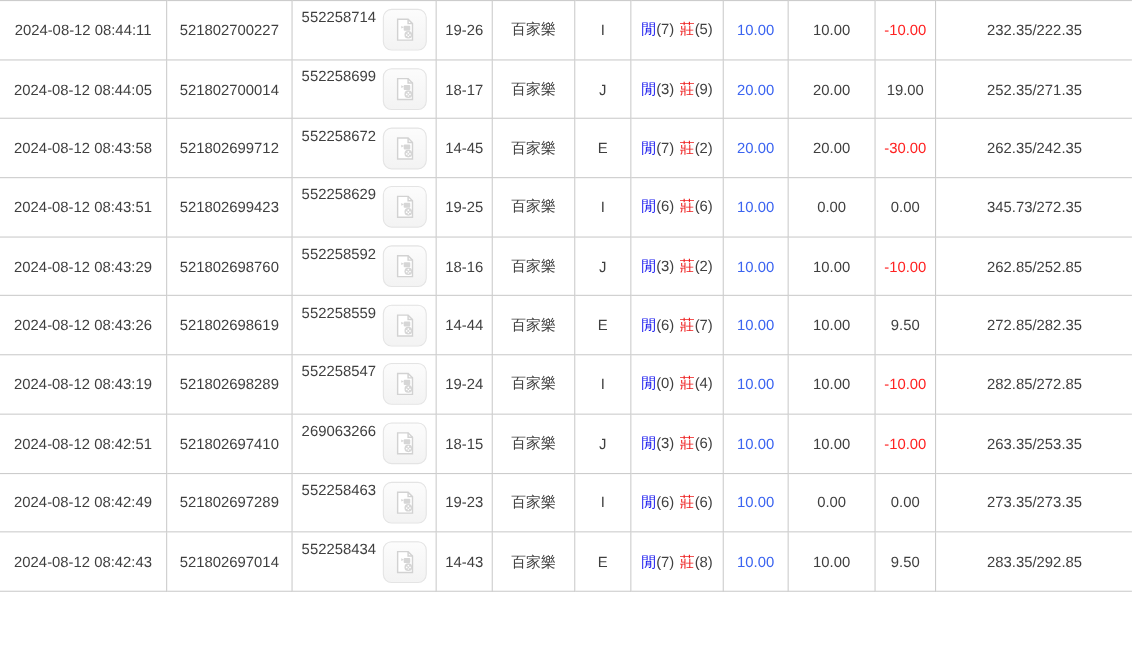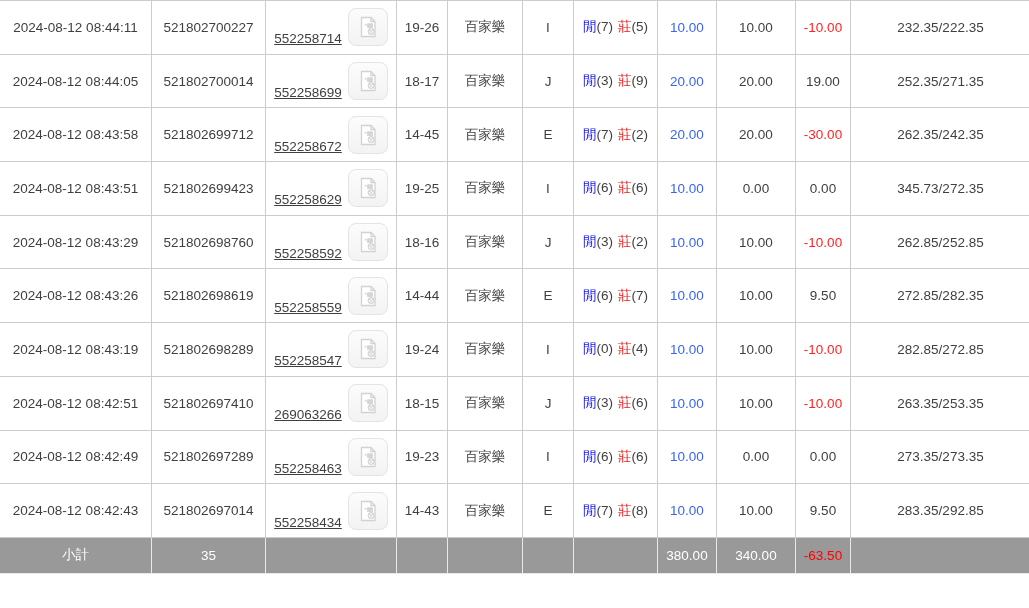--- a/index.html
+++ b/index.html
@@ -3,21 +3,21 @@
 <meta charset="utf-8">
 <style>
   * { margin:0; padding:0; box-sizing:border-box; }
   html,body { width:1029px; height:608px; overflow:hidden; background:#ffffff;
               font-family:"Liberation Sans", sans-serif; }
   .table-wrap { margin-left:-1px; }
   table { border-collapse:collapse; table-layout:fixed; width:1031px; }
   td { border:1px solid #cccccc; text-align:center; vertical-align:middle;
        font-size:13.5px; color:#3f3f3f; overflow:hidden; white-space:nowrap; }
   tr.body-row { height:53.7px;margin-left:10px; }
-  td.cell-round .roundwrap { display:inline-flex; align-items:flex-end; justify-content:center; gap:6px;text-decoration:underline; }
+  td.cell-round .roundwrap { display:inline-flex; align-items:flex-start; justify-content:center; gap:6px; }
   .video-btn { width:40px; height:38px; border:1px solid #e4e4e4; border-radius:8px;
                background:linear-gradient(#fcfcfc,#f3f3f3); cursor:pointer;
                display:inline-flex; align-items:center; justify-content:center; padding:0; }
   .p-label { color:#1414ee; }
   .b-label { color:#ee1c1c; margin-left:5px; }
   .pts { color:#3f3f3f; }
   td.cell-bet { color:#3b64f0; }
   td.cell-win.neg { color:#ff2222; }
   tr.footer-row { height:35px; background:#999999; }
   tr.footer-row:last-child { height:36px; }
@@ -387,28 +387,15 @@
     <td>
       <span class="p-label">閒</span><span class="pts">(7)</span><span class="b-label">莊</span><span class="pts">(8)</span>
     </td>
     <td class="cell-bet">10.00</td>
     <td>10.00</td>
     <td class="cell-win">9.50</td>
     <td>283.35/292.85</td>
   </tr>
 </tbody>
   <tbody>
-    <tr class="footer-row">
-      <td>小計</td>
-      <td>35</td>
-      <td></td>
-      <td></td>
-      <td></td>
-      <td></td>
-      <td></td>
-      <td>380.00</td>
-      <td>340.00</td>
-      <td class="cell-win neg">-63.50</td>
-      <td></td>
-    </tr>
   </tbody>
 </table>
 </div>
 
 </body></html>

